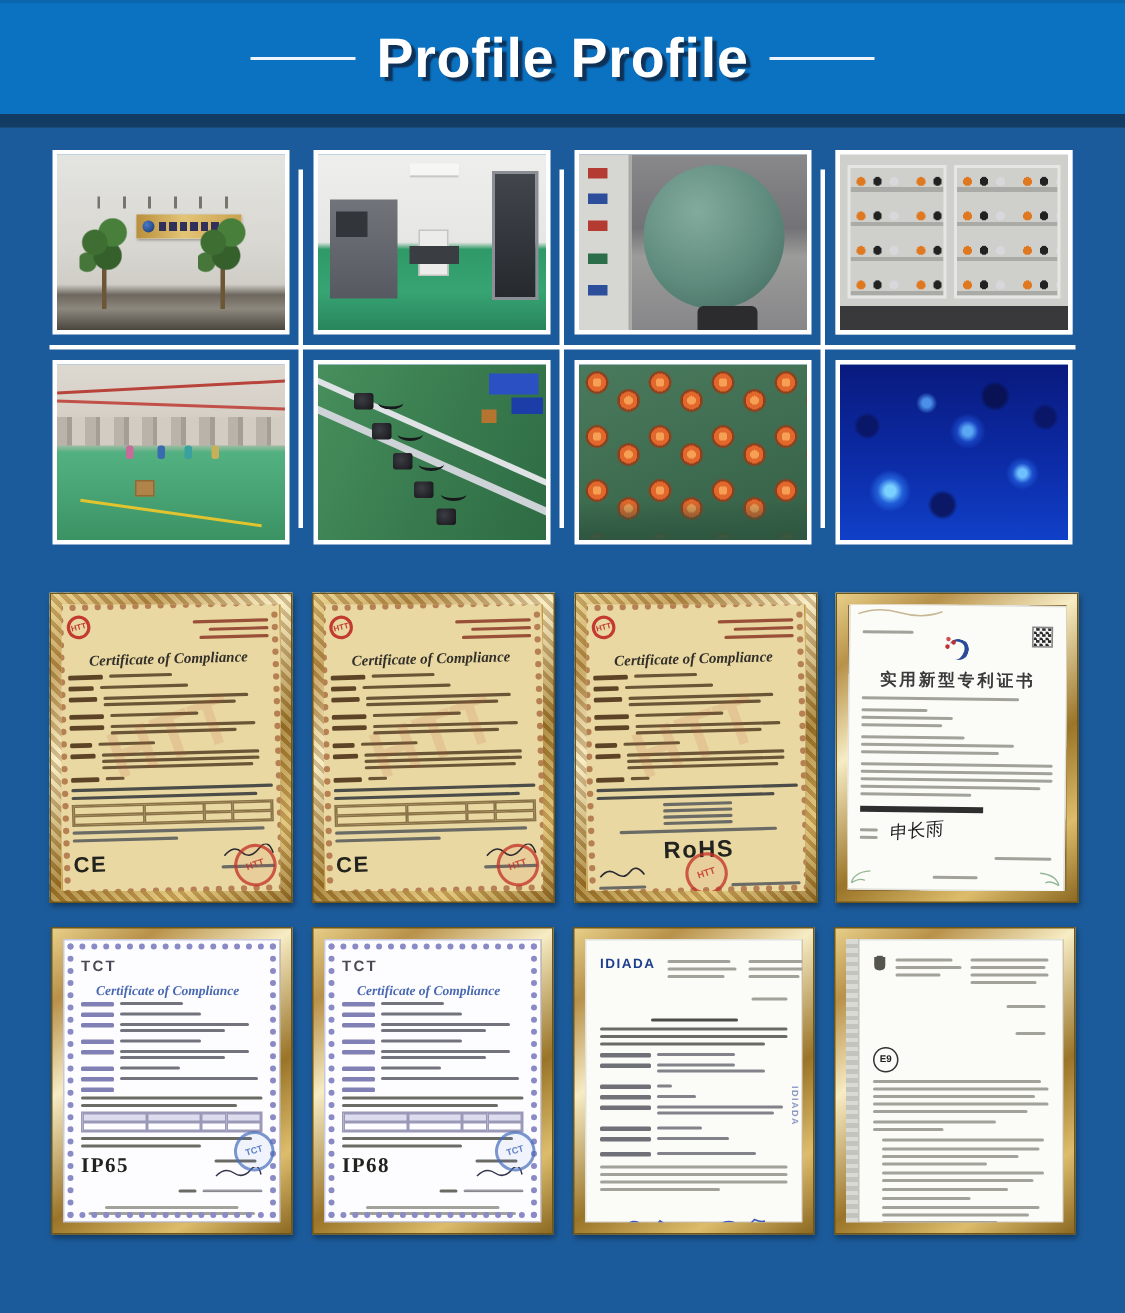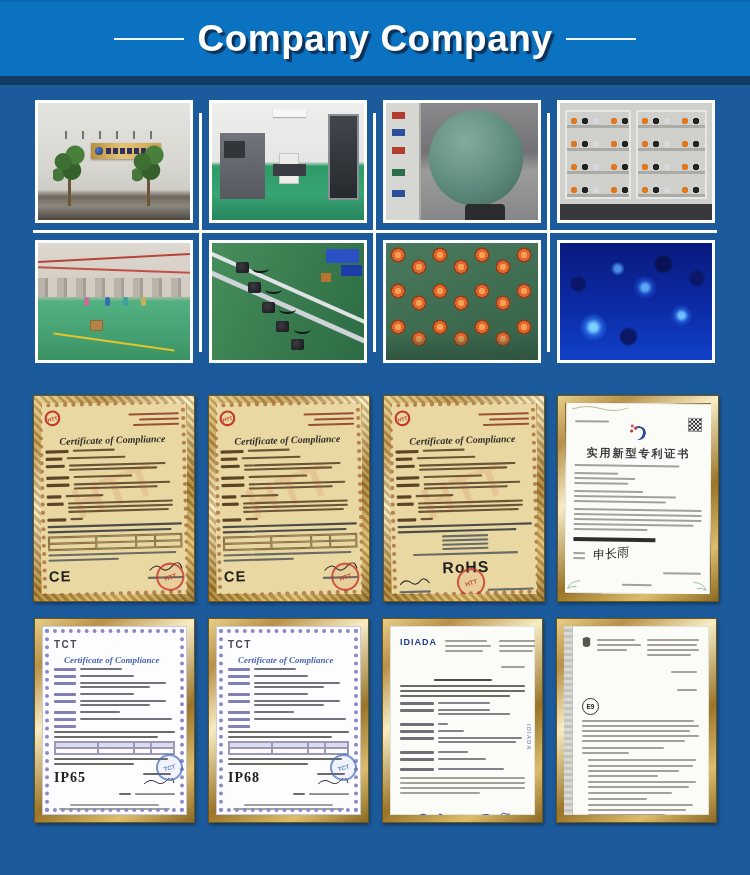--- a/index.html
+++ b/index.html
@@ -162,21 +162,21 @@
       color:#8a98c4;letter-spacing:1px;}
   .globe{width:6px;height:6px;border-radius:50%;background:radial-gradient(circle at 35% 35%,#7bc9ef,#2a7ac0 60%,#16568c);}
 </style>
 </head>
 <body>
 
 <div id="stage">
 
   <div class="header">
     <span class="hline"></span>
-    <span class="htitle">Company Company</span>
+    <span class="htitle">Profile Profile</span>
     <span class="hline"></span>
   </div>
   <div class="navstrip"></div>
 
   <div class="vline" style="left:199px"></div>
   <div class="vline" style="left:373px"></div>
   <div class="vline" style="left:547px"></div>
   <div class="hlinediv"></div>
 
   <div class="photo p1" style="left:35px;top:100px">

